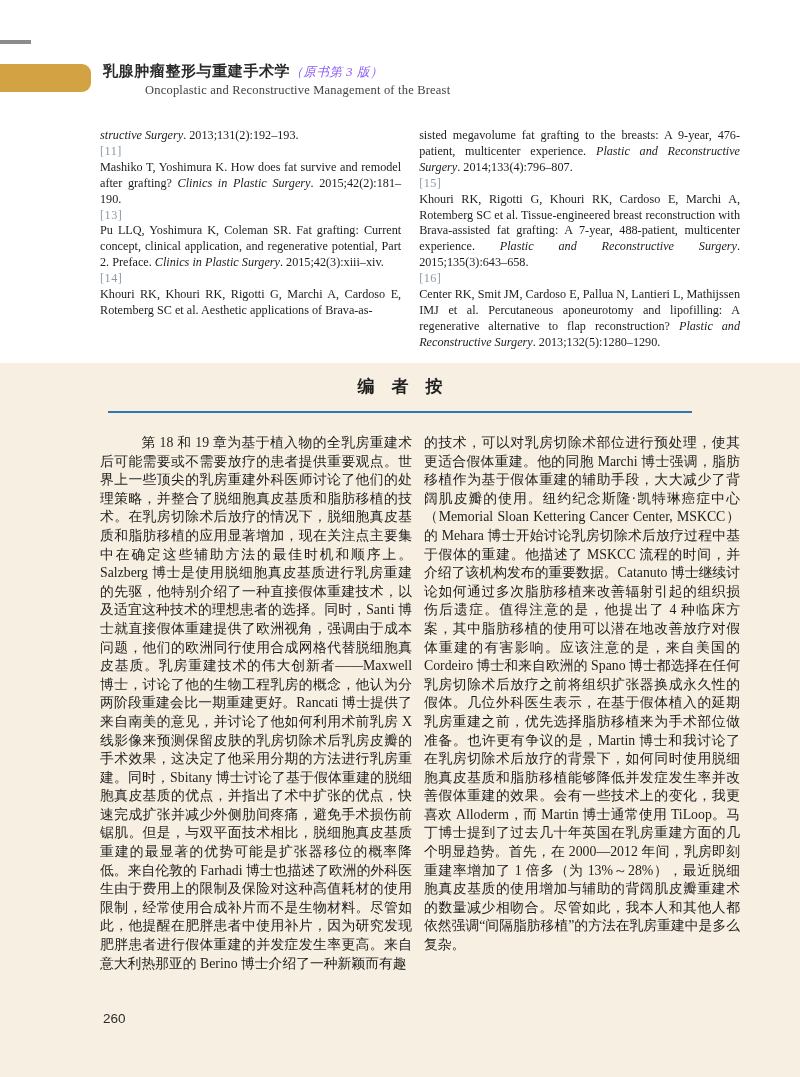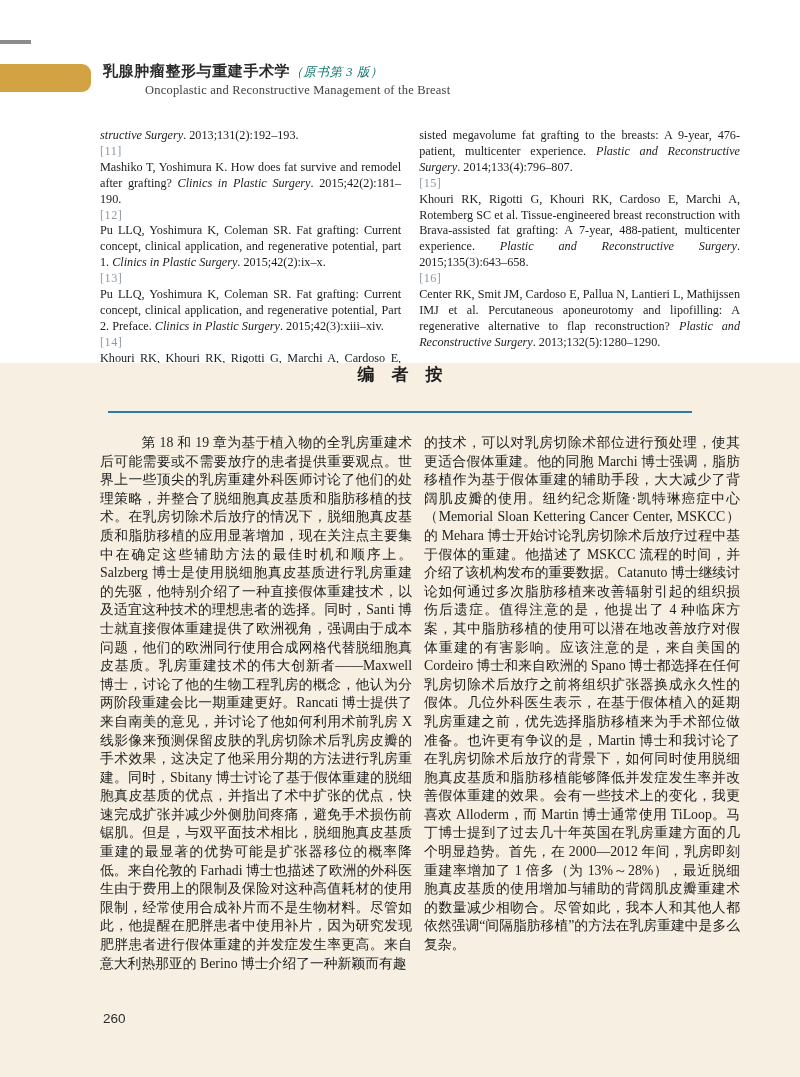--- a/index.html
+++ b/index.html
@@ -7,33 +7,33 @@
   .page {
     position:relative; width:800px; height:1077px; margin:0 auto;
     background:#ffffff; overflow:hidden;
     font-family:"Liberation Serif", serif; color:#1c1c1c;
   }
   
   .edge-mark { position:absolute; left:0; top:40px; width:31px; height:4px; background:#8c8c8c; }
   .gold-tab { position:absolute; left:0; top:64px; width:91px; height:28px; background:#d2a243; border-radius:0 9px 9px 0; }
   .header-titles { position:absolute; left:103px; top:62px; }
   .title-zh { font-family:"Liberation Sans", sans-serif; font-weight:700; font-size:15px; color:#2b2b2b; letter-spacing:0.6px; }
-  .title-zh .edition { font-family:"Liberation Serif", serif; font-weight:400; font-style:italic; font-size:12.5px; color:#0f766e;text-align:right; }
+  .title-zh .edition { font-family:"Liberation Serif", serif; font-weight:400; font-style:italic; font-size:12.5px; color:#8b5cf6;text-align:right; }
   .title-en { font-family:"Liberation Serif", serif; font-size:12.5px; color:#434343; margin-top:2px; letter-spacing:0.2px;margin-left:42px; }
   
   .references { position:absolute; top:128px; left:100px; width:640px; display:flex; }
   .ref-col { width:305px; }
   .ref-col.right-col { width:325px; margin-left:18px; }
   .ref-item { display:flex; font-size:12.2px; line-height:15.9px;flex-direction:column; }
   .ref-num { flex:none; width:31px; color:#8e98a4; letter-spacing:0.5px; }
   .ref-body { flex:1; text-align:justify; color:#1c1c1c; }
   .ref-body em { font-style:italic; }
   
   .editor-note { position:absolute; left:0; top:363px; width:800px; height:714px; }
-  .note-title { margin:0; text-align:center; font-family:"Liberation Sans", sans-serif; font-size:17px; font-weight:600; color:#1f1f1f; }
+  .note-title { margin:0; padding-top:12px; text-align:center; font-family:"Liberation Sans", sans-serif; font-size:17px; font-weight:600; color:#1f1f1f; }
   .note-rule { position:absolute; left:108px; top:48px; width:584px; height:2px; }
   .note-col { position:absolute; top:71px; width:312px; font-size:13.8px; line-height:18.6px; text-align:justify; color:#1d1d1d; }
   .note-col.left-col { left:100px; text-indent:3em; }
   .note-col.right-col2 { left:424px; width:316px; }
   .page-num { position:absolute; left:103px; top:648px; font-family:Liberation Sans, sans-serif; font-size:13.5px; color:#2c2c2c; }
 </style>
 </head>
 <body>
 
 <div class="page">
@@ -48,24 +48,20 @@
 
   <section class="references">
     <div class="ref-col">
         <div class="ref-item">
           <span class="ref-num"></span>
           <div class="ref-body"><em>structive Surgery</em><span>. 2013;131(2):192–193.</span></div>
         </div>
         <div class="ref-item">
           <span class="ref-num">[11]</span>
           <div class="ref-body"><span>Mashiko T, Yoshimura K. How does fat survive and remodel after grafting? </span><em>Clinics in Plastic Surgery</em><span>. 2015;42(2):181–190.</span></div>
-        </div>
-        <div class="ref-item">
-          <span class="ref-num">[12]</span>
-          <div class="ref-body"><span>Pu LLQ, Yoshimura K, Coleman SR. Fat grafting: Current concept, clinical application, and regenerative potential, part 1. </span><em>Clinics in Plastic Surgery</em><span>. 2015;42(2):ix–x.</span></div>
         </div>
         <div class="ref-item">
           <span class="ref-num">[13]</span>
           <div class="ref-body"><span>Pu LLQ, Yoshimura K, Coleman SR. Fat grafting: Current concept, clinical application, and regenerative potential, Part 2. Preface. </span><em>Clinics in Plastic Surgery</em><span>. 2015;42(3):xiii–xiv.</span></div>
         </div>
         <div class="ref-item">
           <span class="ref-num">[14]</span>
           <div class="ref-body"><span>Khouri RK, Khouri RK, Rigotti G, Marchi A, Cardoso E, Rotemberg SC et al. Aesthetic applications of Brava-as-</span></div>
         </div>
       </div>

